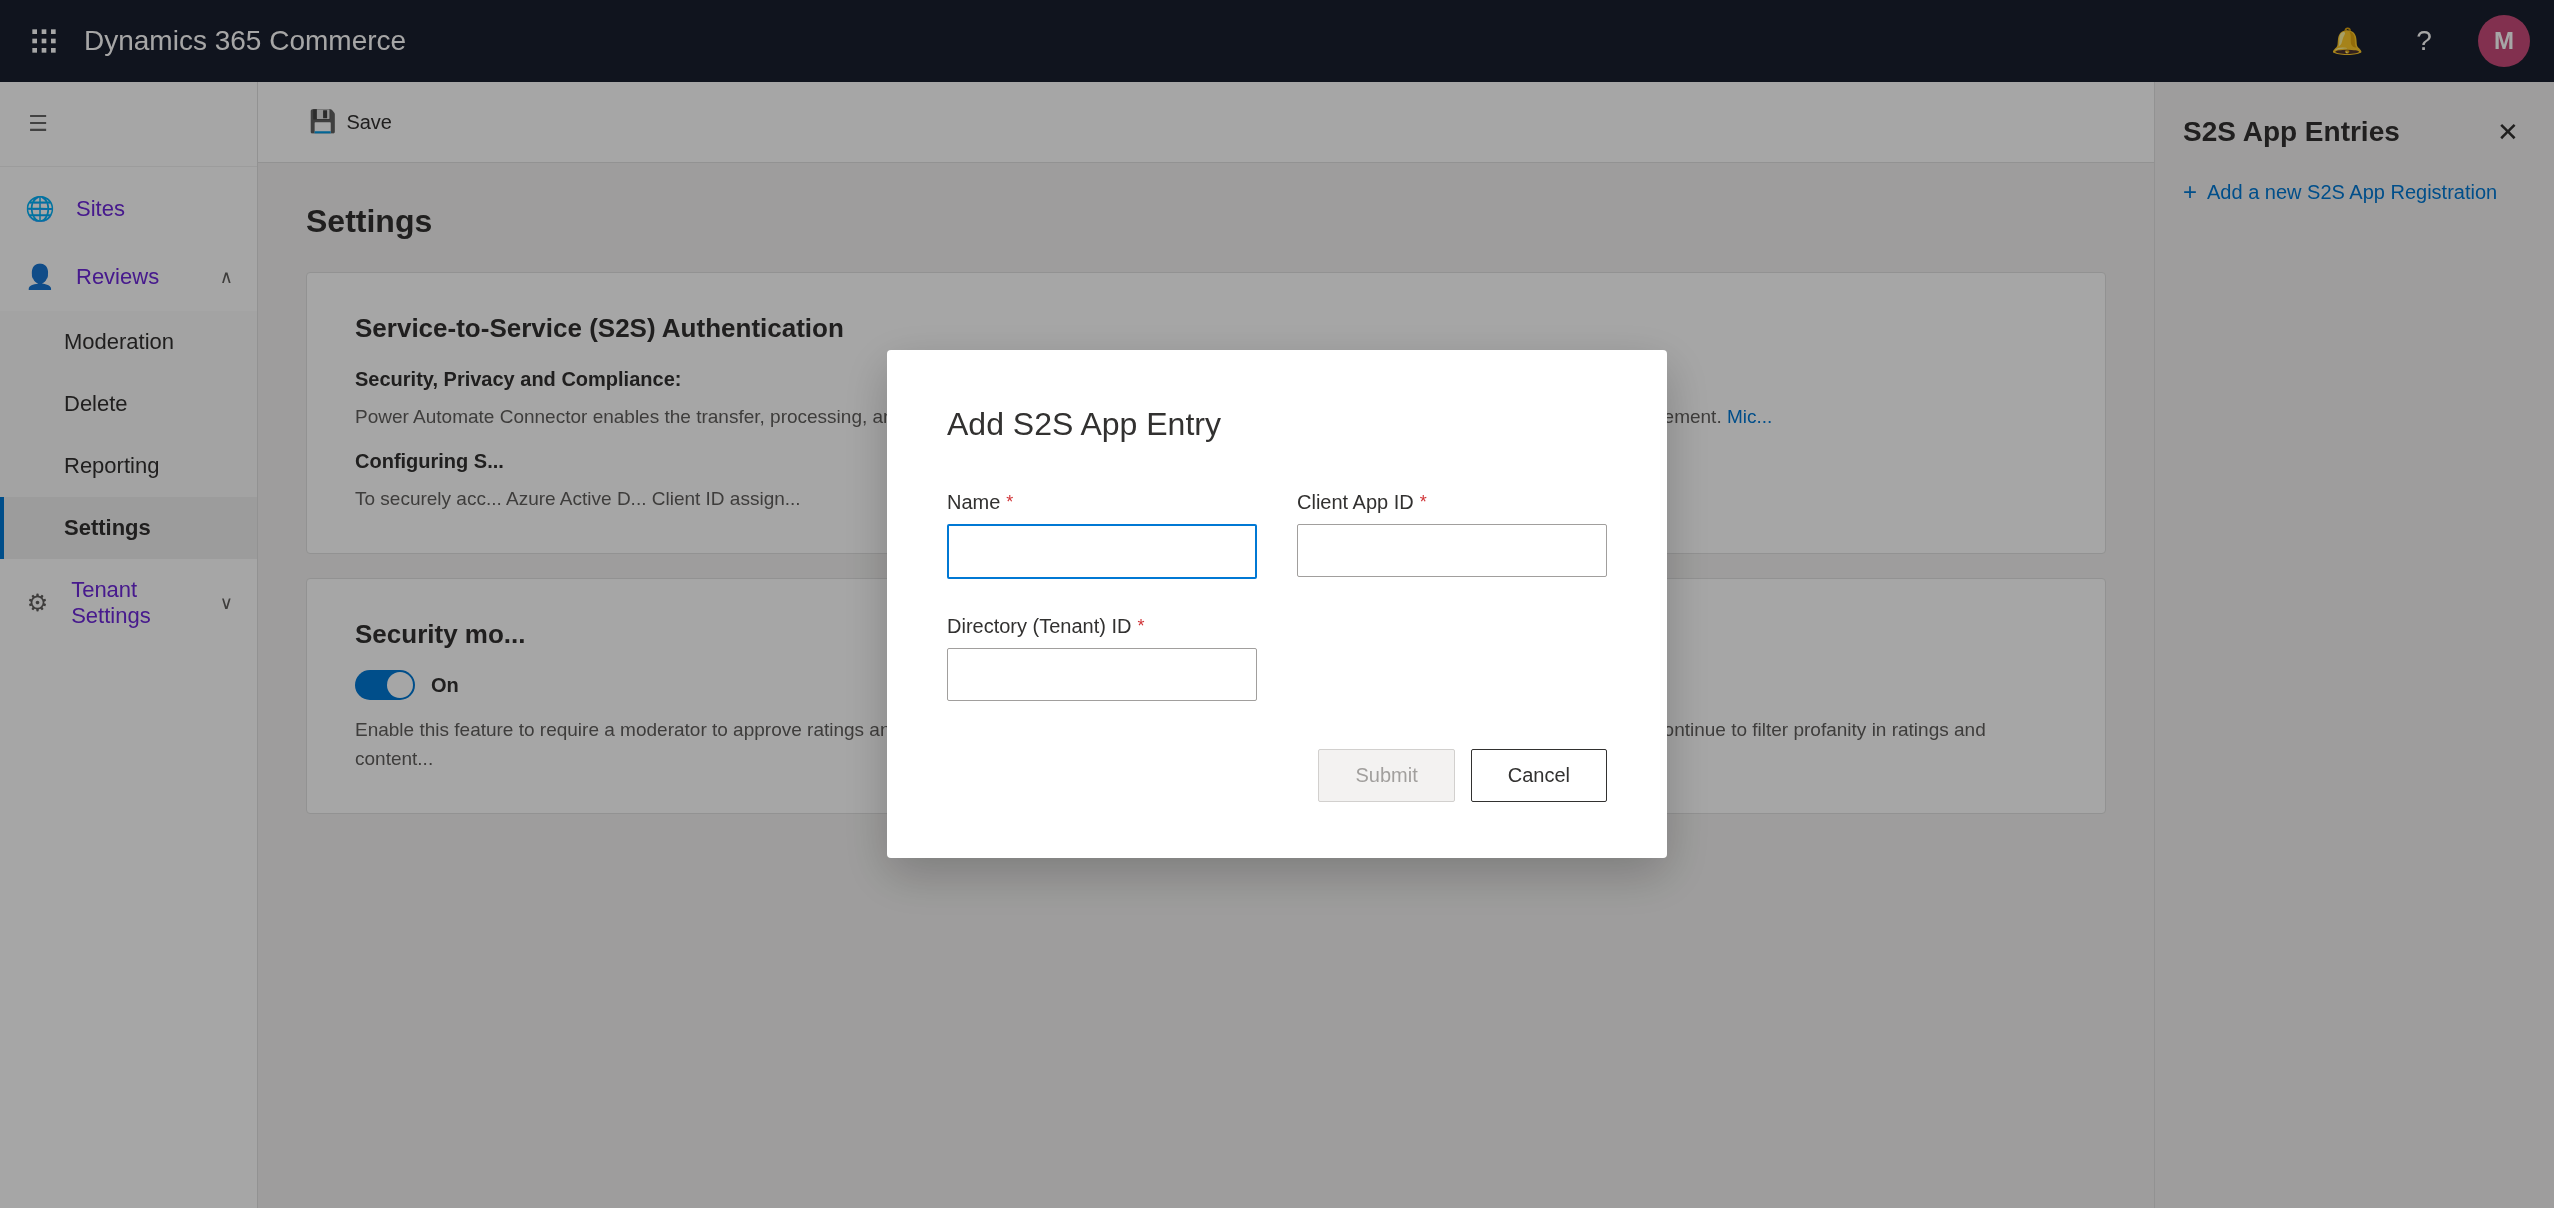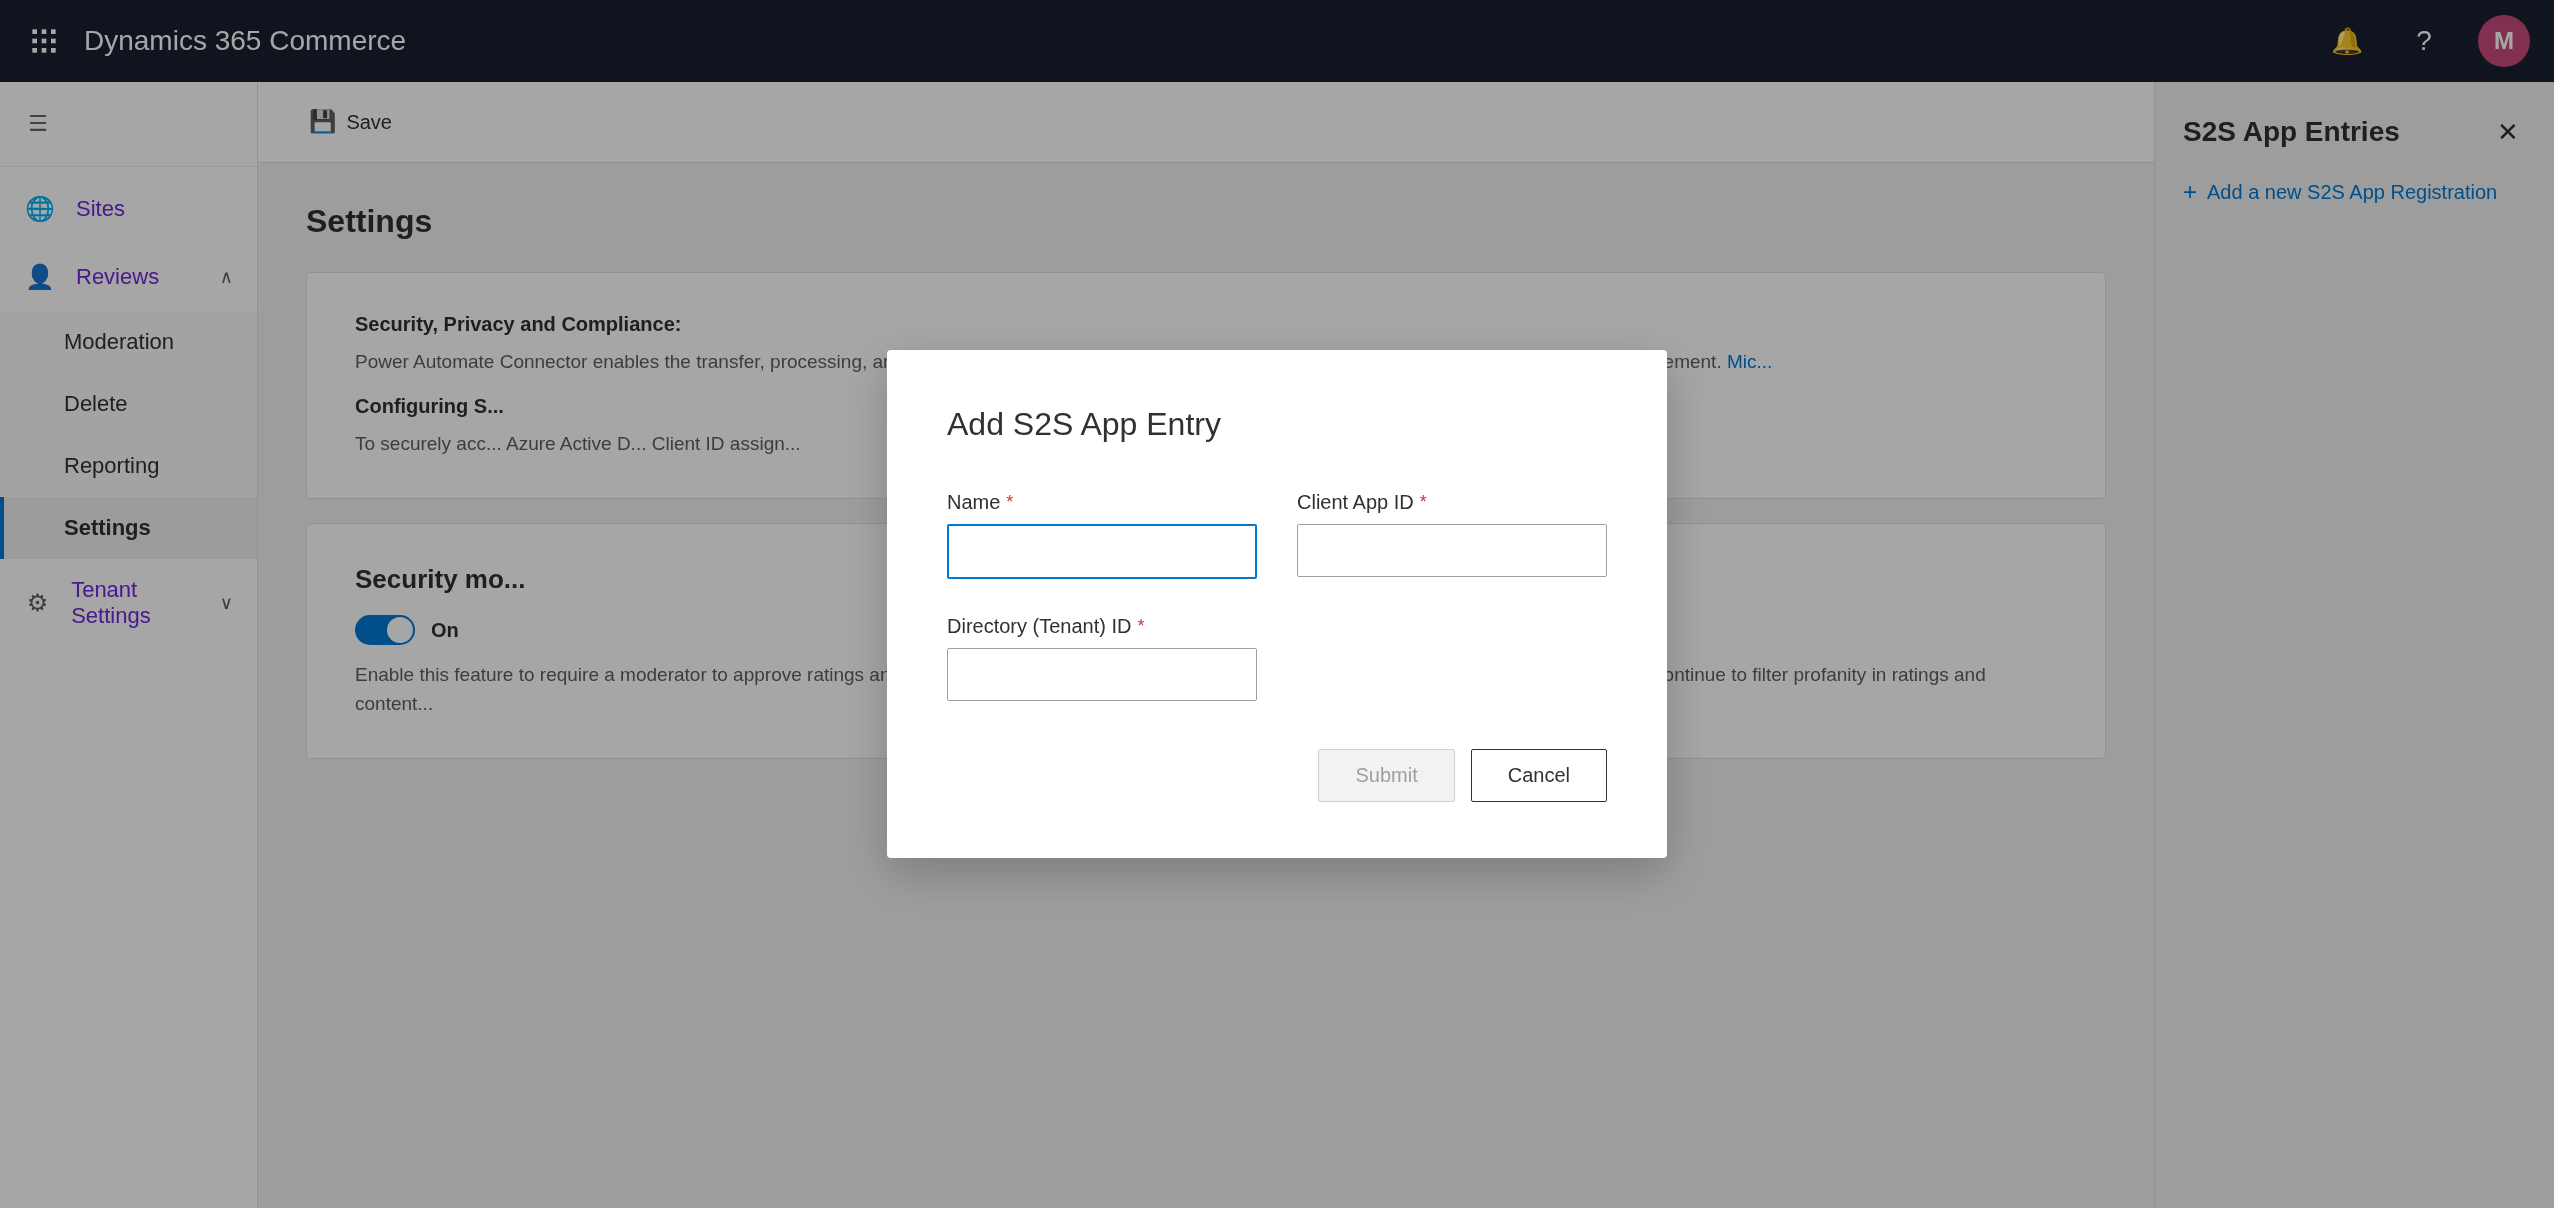--- a/index.html
+++ b/index.html
@@ -437,20 +437,21 @@
       <button class="toolbar-btn">
         <span class="toolbar-btn-icon">💾</span>
         <span>Save</span>
       </button>
     </div>
 
     <div class="settings-content">
       <h1 class="settings-title">Settings</h1>
 
       <div class="settings-section">
+        <h2 class="section-heading">Service-to-Service (S2S) Authentication</h2>
         <p class="section-label">Security, Privacy and Compliance:</p>
         <p class="section-text">Power Automate Connector enables the transfer, processing, and storage of your Ratings and Reviews data. Please Connector to e... geography or c... Statement. <a class="section-link" href="#">Mic...</a></p>
         <br>
         <p class="section-label">Configuring S...</p>
         <p class="section-text">To securely acc... Azure Active D... Client ID assign...</p>
       </div>
 
       <div class="settings-section">
         <h2 class="require-heading">Security mo...</h2>
         <div class="toggle-row">

